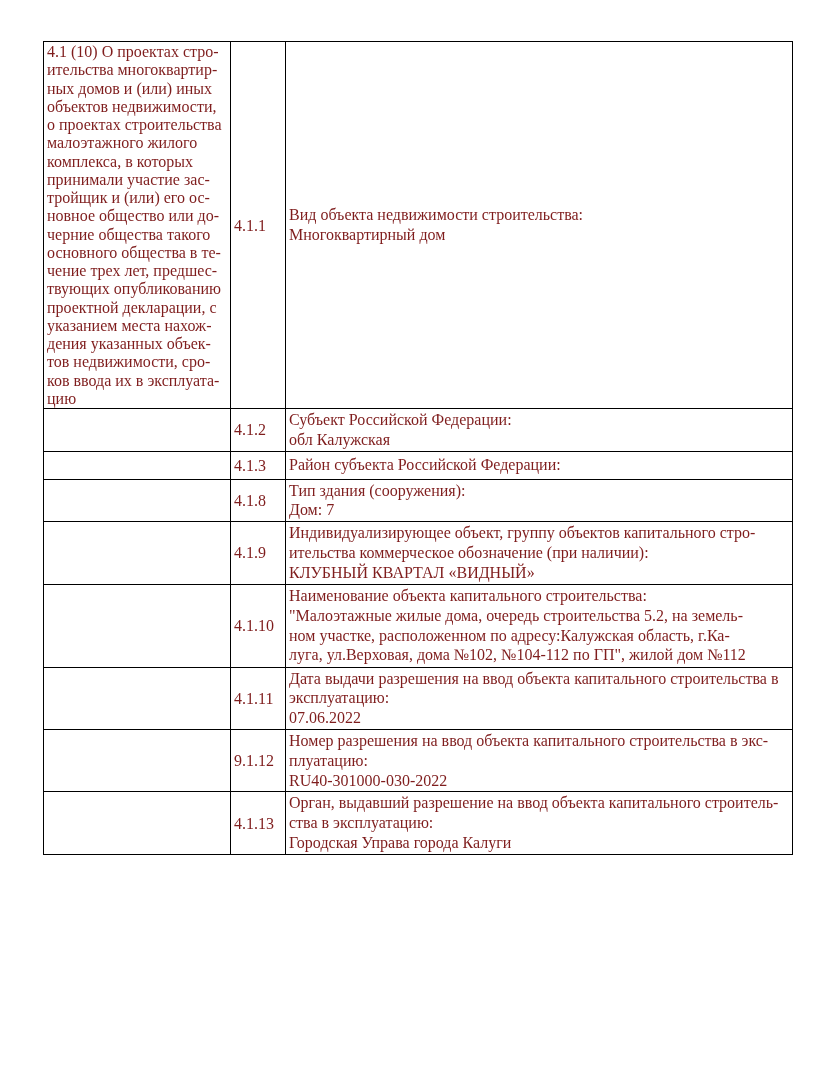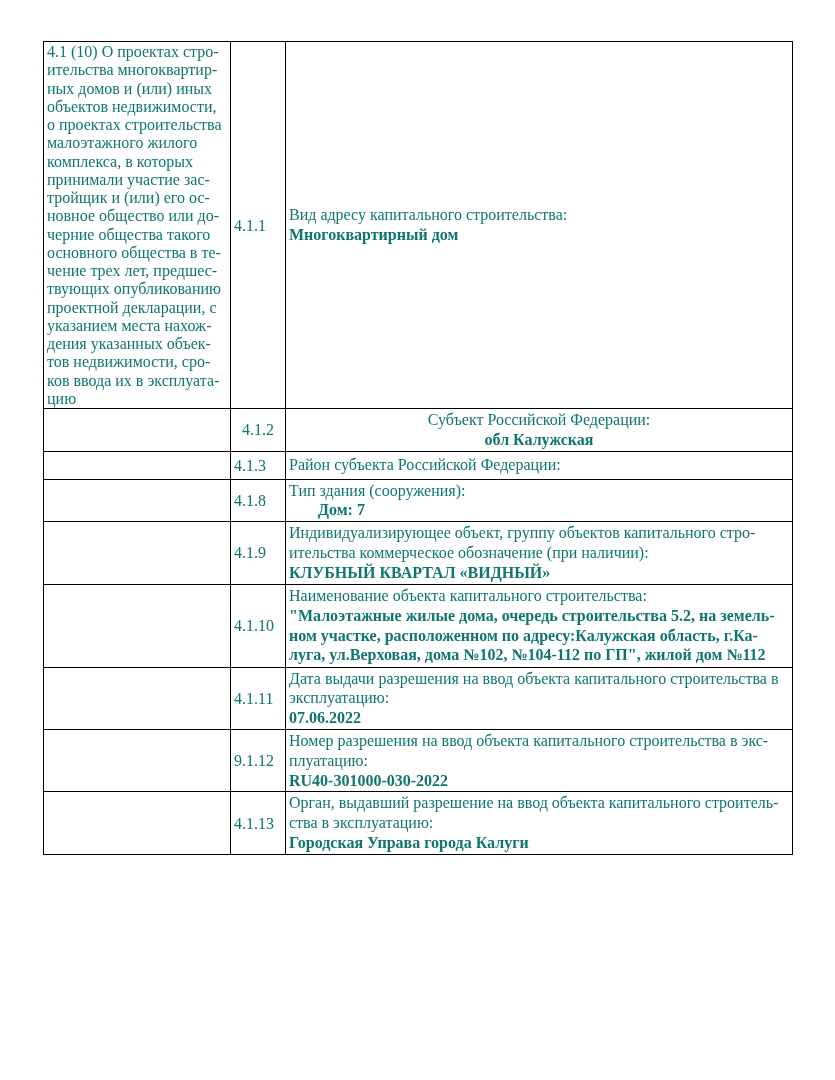--- a/index.html
+++ b/index.html
@@ -12,21 +12,21 @@
   }
   table.doc-table {
     border-collapse: collapse;
     table-layout: fixed;
     margin: 41px 0 0 43px;
     width: 749px;
   }
   td {
     border: 1px solid #000000;
     font-size: 16px;
-    color: #0f766e;
+    color: #7f1d1d;
     padding: 0 3px;
     vertical-align: middle;
     overflow: hidden;
   }
   td.c-desc {
     vertical-align: top;
     line-height: 18.25px;
     padding-top: 1px;
   }
   .desc-text { white-space: pre-line; }
@@ -34,25 +34,25 @@
     vertical-align: middle;
     line-height: 19px;
   }
   td.c-val {
     vertical-align: middle;
     line-height: 19.8px;
     padding: 1px 3px;
   }
   .field-label { white-space: pre-line; }
   .value-line  { white-space: pre-line; }
-  .value-bold  { font-weight: bold; margin-top: 32px; }
-  .value-prefix{ font-weight: bold; margin-left: 29px; }
+  .value-bold  { font-weight: normal; margin-top: 32px; }
+  .value-prefix{ font-weight: normal; }
   tr.h28 { height: 28px; margin-top: 34px; }
   tr.h38 { height: 38px; }
-  tr.h42 { height: 42px; text-align: center; }
+  tr.h42 { height: 42px; }
   tr.h55 { height: 55px; }
   tr.h62 { height: 62px; }
   tr.h83 { height: 83px; }
 </style>
 </head>
 <body>
 
 <table class="doc-table">
   <colgroup>
     <col style="width:187px">
@@ -78,21 +78,21 @@
 твующих опубликованию
 проектной декларации, с
 указанием места нахож-
 дения указанных объек-
 тов недвижимости, сро-
 ков ввода их в эксплуата-
 цию</div>
       </td>
       <td class="c-num">4.1.1</td>
       <td class="c-val">
-        <div class="field-label">Вид адресу капитального строительства:</div>
+        <div class="field-label">Вид объекта недвижимости строительства:</div>
         <div class="value-line"><span class="value-bold">Многоквартирный дом</span></div>
       </td>
     </tr>
 
     <tr class="h42">
       <td class="c-desc"></td>
       <td class="c-num">4.1.2</td>
       <td class="c-val">
         <div class="field-label">Субъект Российской Федерации:</div>
         <div class="value-line"><span class="value-bold">обл Калужская</span></div>

